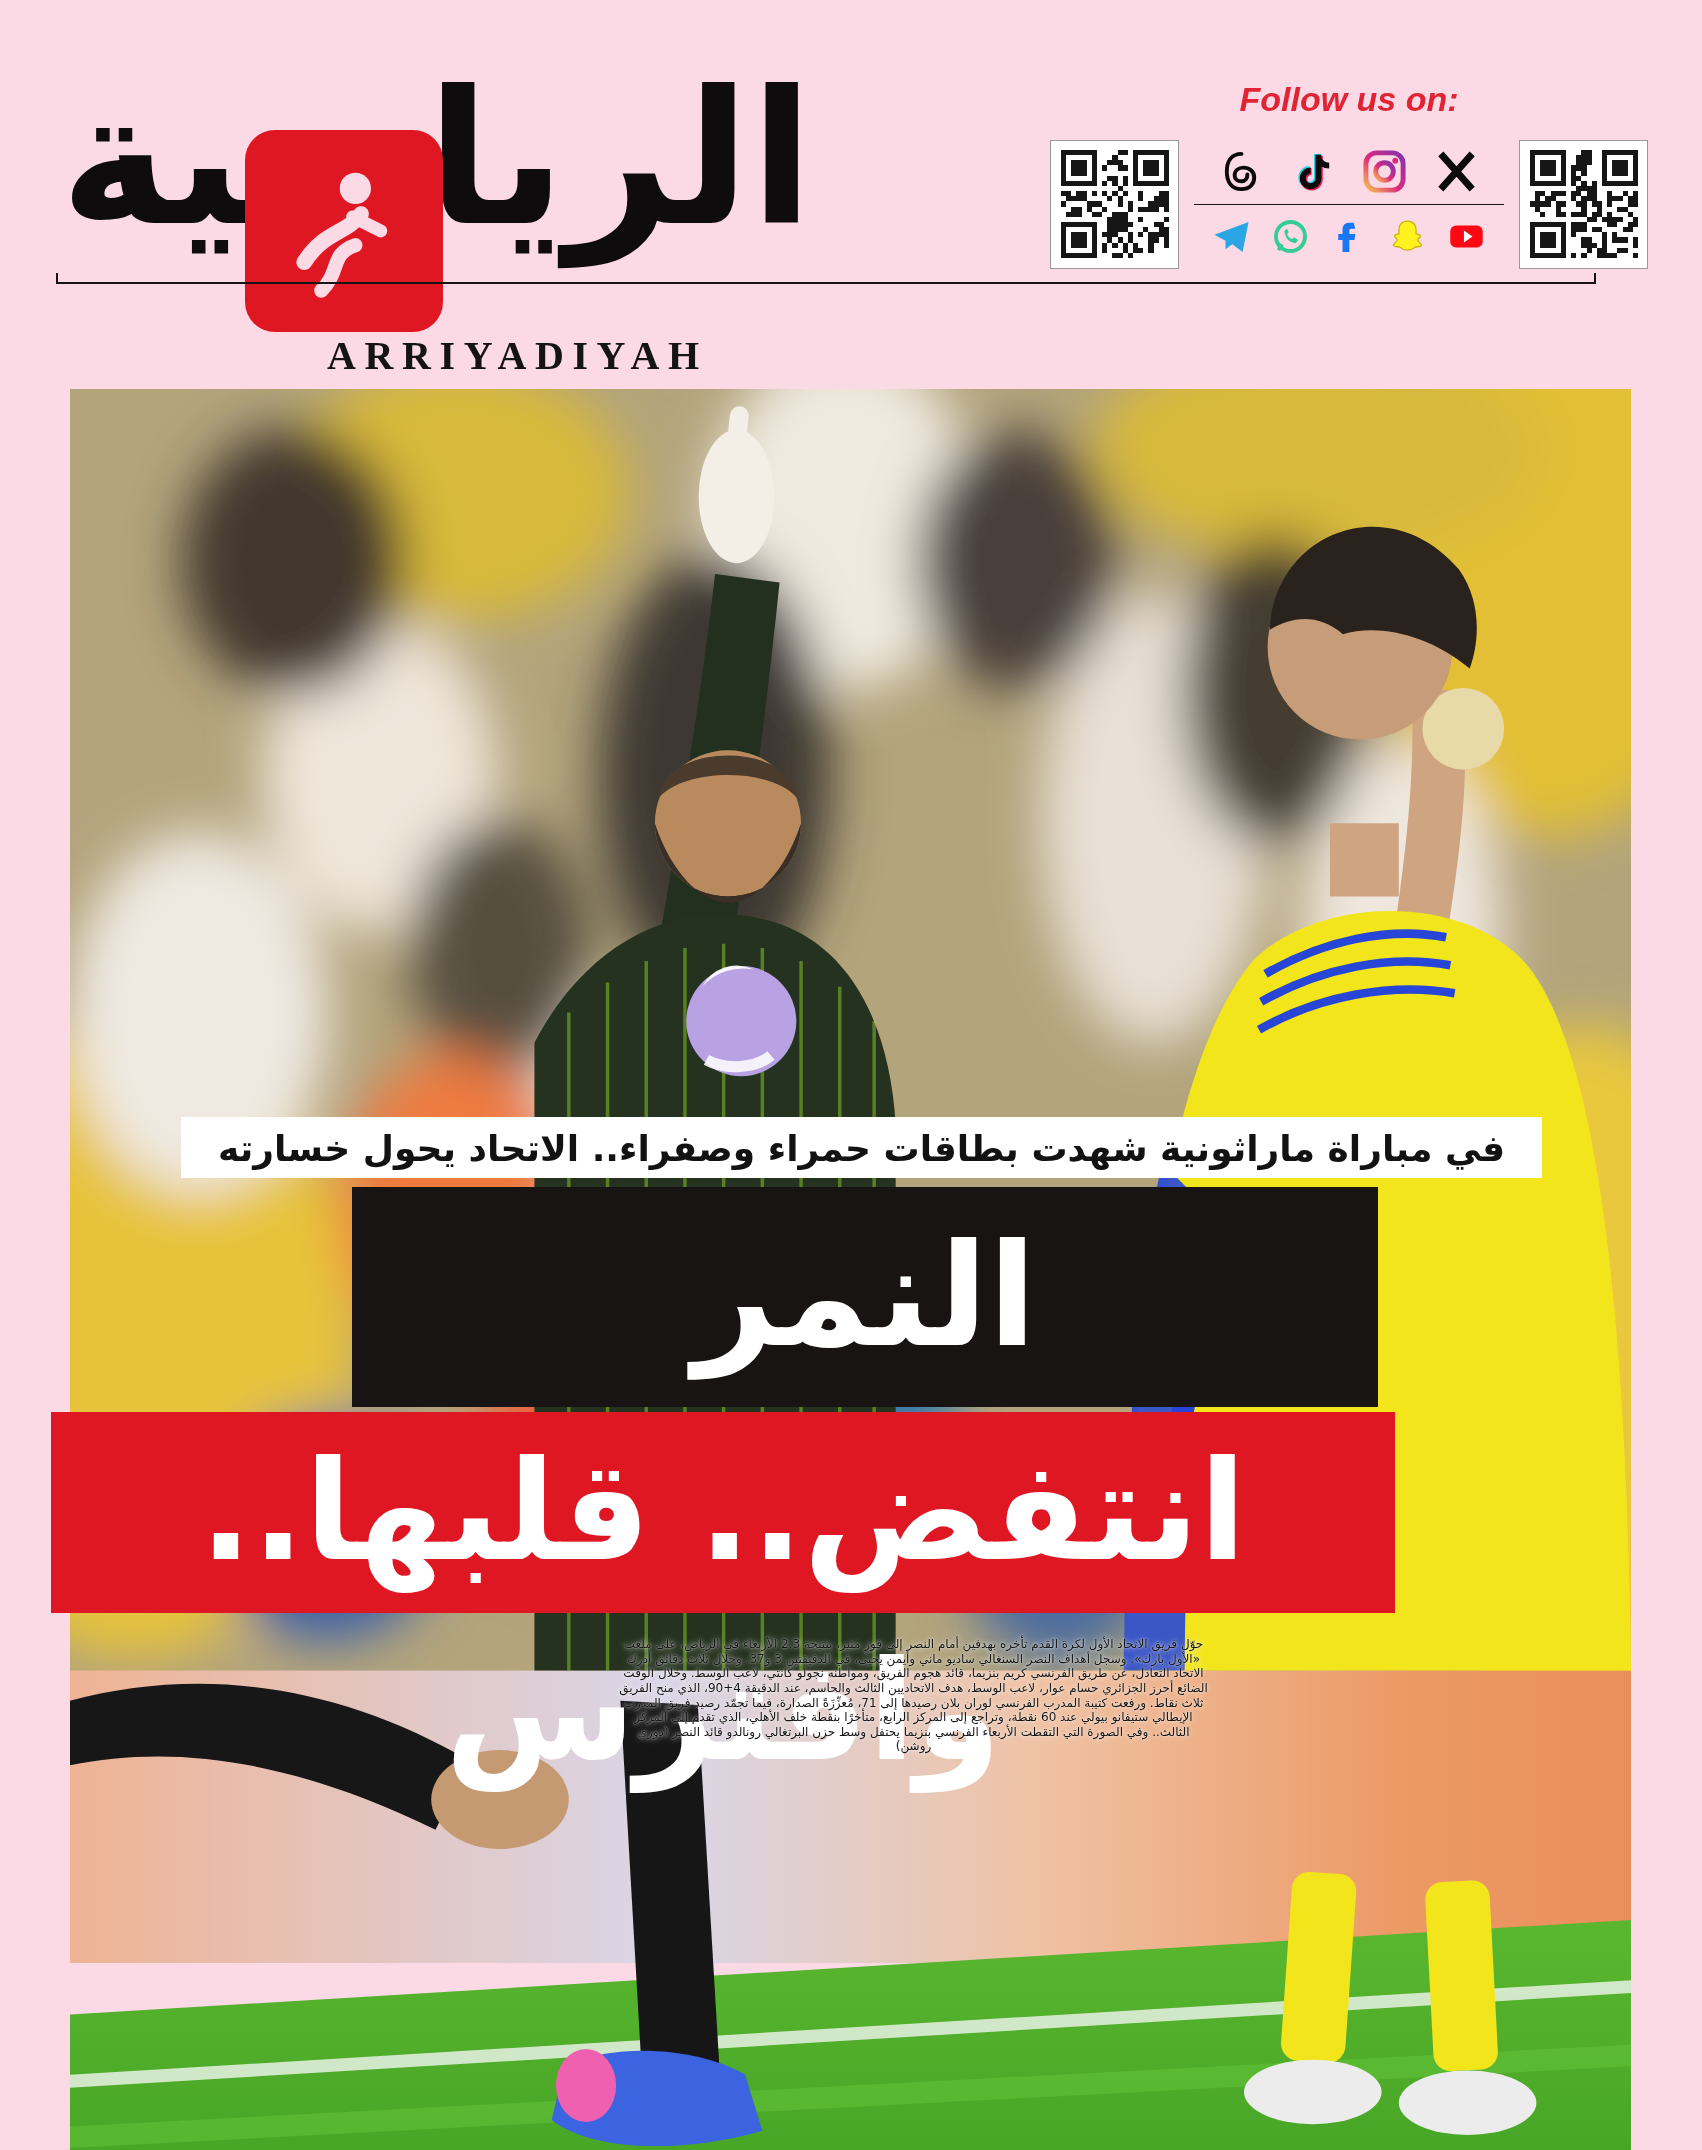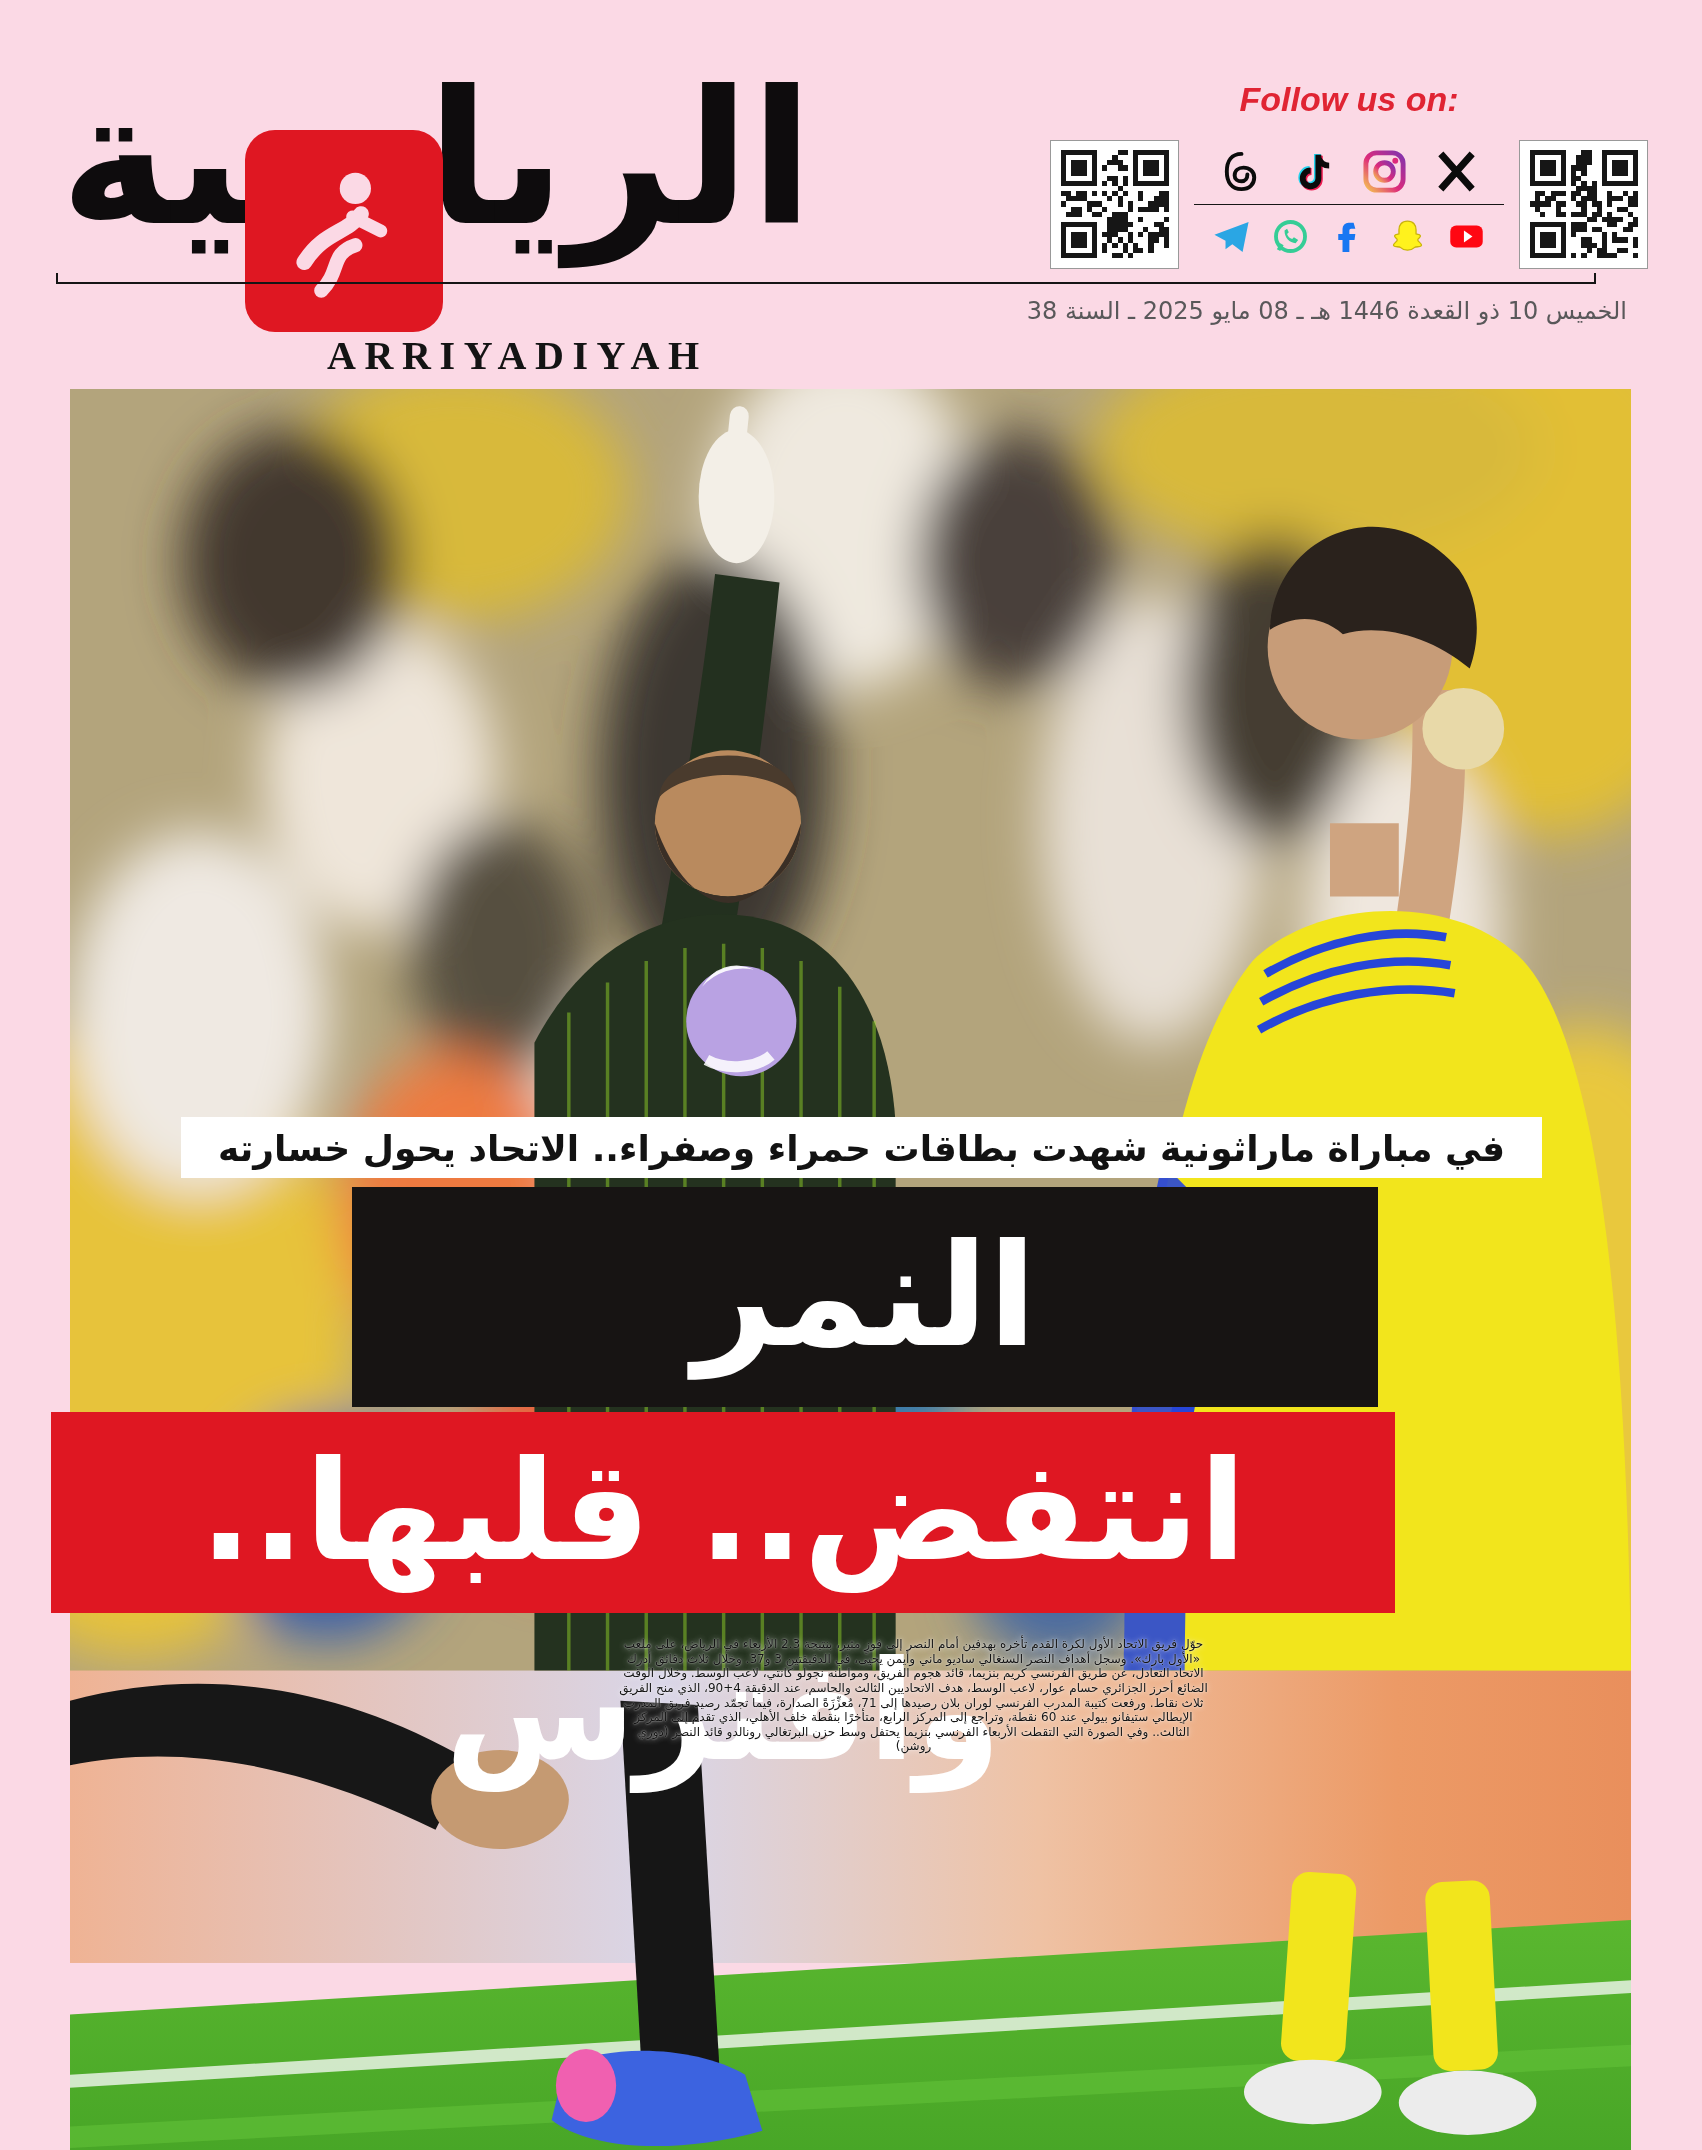--- a/index.html
+++ b/index.html
@@ -558,21 +558,20 @@
                 <rect x="15" y="20" width="1" height="1"></rect>
                 <rect x="16" y="20" width="1" height="1"></rect>
                 <rect x="20" y="20" width="1" height="1"></rect>
               </g>
             </svg></div>
         </div>
     </div>
   </div>
 
   <div class="header-rule"></div>
-  <div class="date-line">الخميس 10 ذو القعدة 1446 هـ ـ 08 مايو 2025 ـ السنة 38</div>
 
   <figure class="photo">
     <svg viewBox="0 0 3630 4160" preserveAspectRatio="none">
       <defs>
         <filter id="b70" x="-40%" y="-40%" width="180%" height="180%">
             <feGaussianBlur stdDeviation="60"></feGaussianBlur>
           </filter>
         <linearGradient id="bandGrad" x1="0" y1="0" x2="1" y2="0">
           <stop offset="0" stop-color="#efb394"></stop>
             <stop offset=".38" stop-color="#d9d6e8"></stop>

